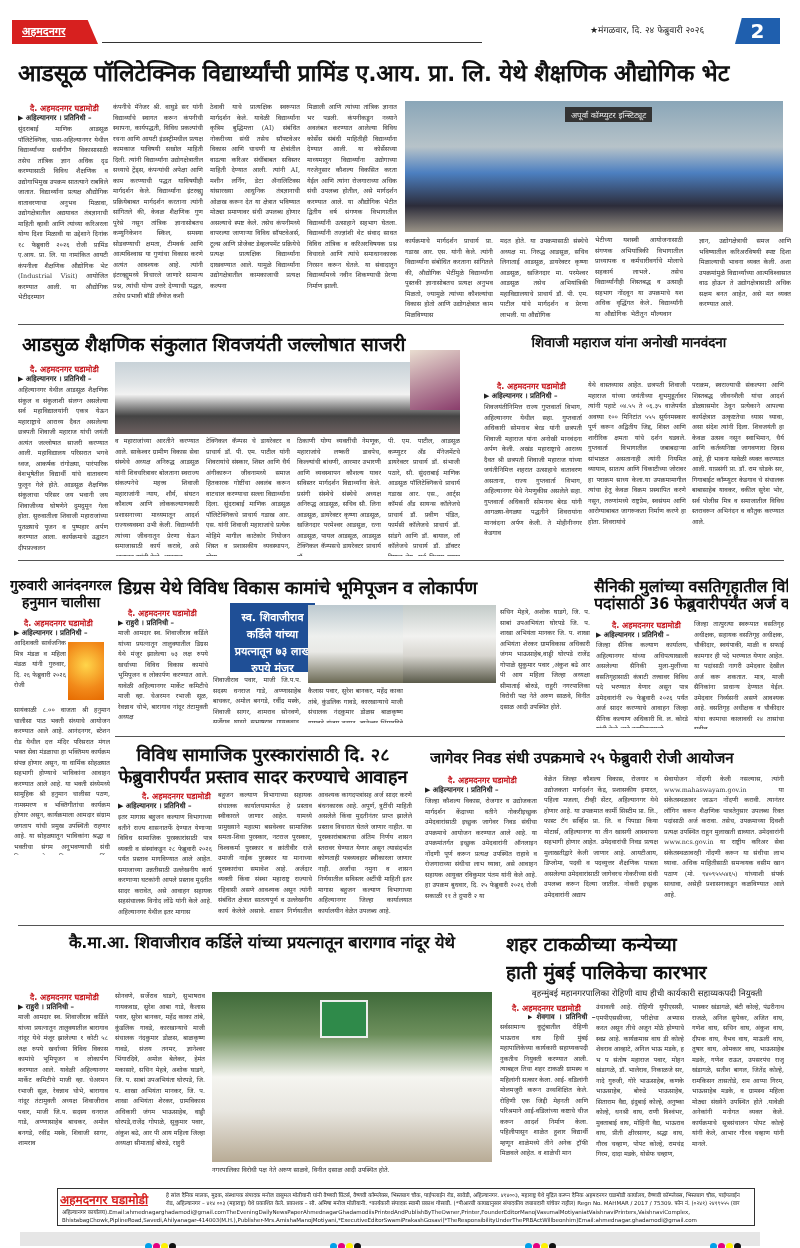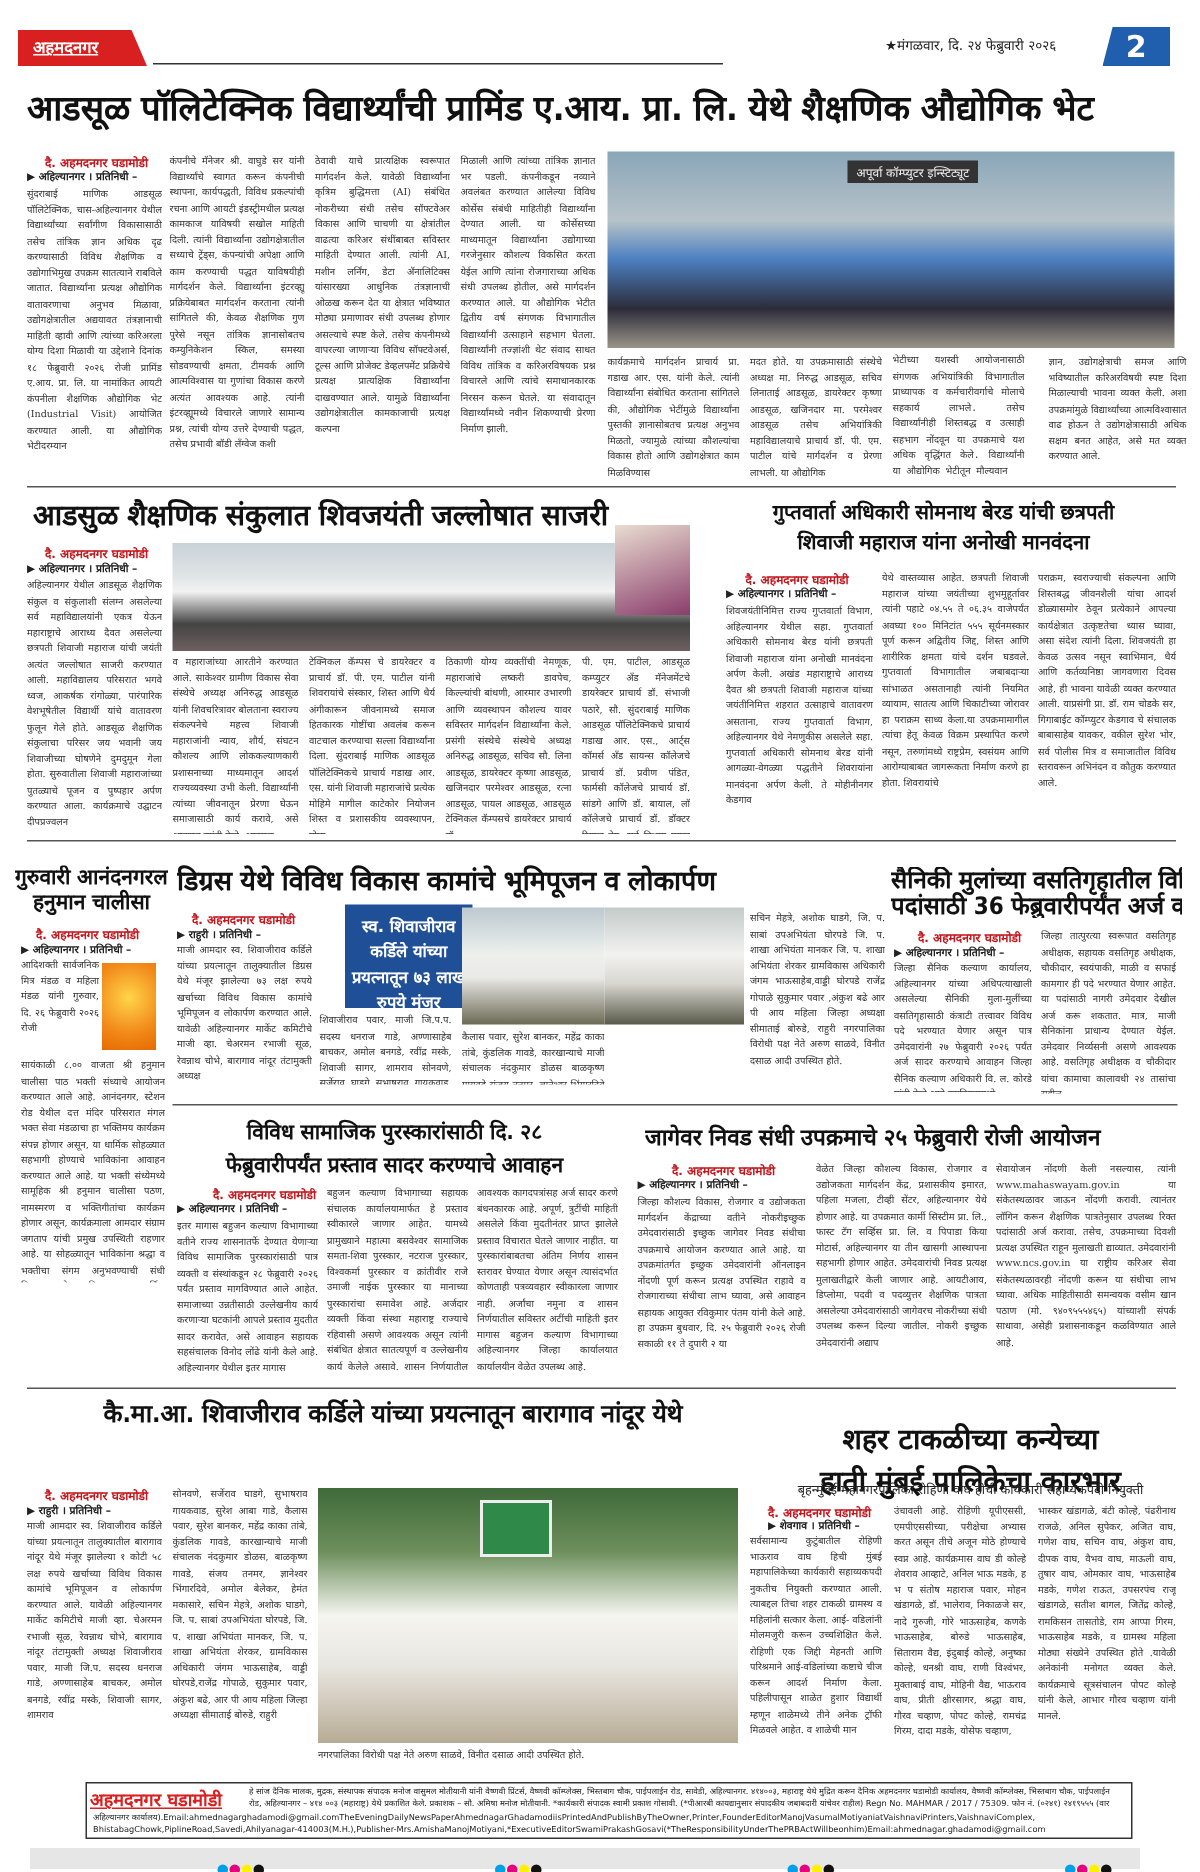--- a/index.html
+++ b/index.html
@@ -50,21 +50,20 @@
 <div class="abs byline" style="left:30px;top:363px;">दै. अहमदनगर घडामोडी</div>
 <div class="abs dateline" style="left:18px;top:374px;">▶ अहिल्यानगर । प्रतिनिधी –</div>
 <div class="abs txt" style="left:18px;top:385px;width:90px;height:170px;">अहिल्यानगर येथील आडसूळ शैक्षणिक संकुल व संकुलाशी संलग्न असलेल्या सर्व महाविद्यालयांनी एकत्र येऊन महाराष्ट्राचे आराध्य दैवत असलेल्या छत्रपती शिवाजी महाराज यांची जयंती अत्यंत जल्लोषात साजरी करण्यात आली. महाविद्यालय परिसरात भगवे ध्वज, आकर्षक रांगोळ्या, पारंपारिक वेशभूषेतील विद्यार्थी यांचे वातावरण फुलून गेले होते. आडसूळ शैक्षणिक संकुलाचा परिसर जय भवानी जय शिवाजीच्या घोषणेने दुमदुमून गेला होता. सुरुवातीला शिवाजी महाराजांच्या पुतळ्याचे पूजन व पुष्पहार अर्पण करण्यात आला. कार्यक्रमाचे उद्घाटन दीपप्रज्वलन</div>
 <div class="abs photo" style="left:115px;top:362px;width:345px;height:72px;background:linear-gradient(180deg,#c8d2d8 0%,#e0e4e6 30%,#f2f2f2 45%,#444 75%,#6d6060 100%);"></div>
 <div class="abs txt" style="left:115px;top:436px;width:84px;height:120px;">व महाराजांच्या आरतीने करण्यात आले. साकेश्वर ग्रामीण विकास सेवा संस्थेचे अध्यक्ष अनिरुद्ध आडसूळ यांनी शिवचरित्रावर बोलताना स्वराज्य संकल्पनेचे महत्त्व शिवाजी महाराजांनी न्याय, शौर्य, संघटन कौशल्य आणि लोककल्याणकारी प्रशासनाच्या माध्यमातून आदर्श राज्यव्यवस्था उभी केली. विद्यार्थ्यांनी त्यांच्या जीवनातून प्रेरणा घेऊन समाजासाठी कार्य करावे, असे आवाहन त्यांनी केले. आडसूळ</div>
 <div class="abs txt" style="left:206px;top:436px;width:84px;height:120px;">टेक्निकल कॅम्पस चे डायरेक्टर व प्राचार्य डॉ. पी. एम. पाटील यांनी शिवरायांचे संस्कार, शिस्त आणि धैर्य अंगीकारून जीवनामध्ये समाज हितकारक गोष्टींचा अवलंब करून वाटचाल करण्याचा सल्ला विद्यार्थ्यांना दिला. सुंदराबाई माणिक आडसूळ पॉलिटेक्निकचे प्राचार्य गडाख आर. एस. यांनी शिवाजी महाराजांचे प्रत्येक मोहिमे मागील काटेकोर नियोजन शिस्त व प्रशासकीय व्यवस्थापन, योग्य</div>
 <div class="abs txt" style="left:297px;top:436px;width:84px;height:120px;">ठिकाणी योग्य व्यक्तींची नेमणूक, महाराजांचे लष्करी डावपेच, किल्ल्यांची बांधणी, आरमार उभारणी आणि व्यवस्थापन कौशल्य यावर सविस्तर मार्गदर्शन विद्यार्थ्यांना केले. प्रसंगी संस्थेचे संस्थेचे अध्यक्ष अनिरुद्ध आडसूळ, सचिव सौ. लिना आडसूळ, डायरेक्टर कृष्णा आडसूळ, खजिनदार परमेश्वर आडसूळ, रत्ना आडसूळ, पायल आडसूळ, आडसूळ टेक्निकल कॅम्पसचे डायरेक्टर प्राचार्य डॉ.</div>
 <div class="abs txt" style="left:388px;top:436px;width:72px;height:120px;">पी. एम. पाटील, आडसूळ कम्प्युटर अँड मॅनेजमेंटचे डायरेक्टर प्राचार्य डॉ. संभाजी पठारे, सौ. सुंदराबाई माणिक आडसूळ पॉलिटेक्निकचे प्राचार्य गडाख आर. एस., आर्ट्स कॉमर्स अँड सायन्स कॉलेजचे प्राचार्य डॉ. प्रवीण पंडित, फार्मसी कॉलेजचे प्राचार्य डॉ. सांडगे आणि डॉ. बायाल, लॉ कॉलेजचे प्राचार्य डॉ. डॉक्टर रियाज बेग, सर्व विभाग प्रमुख शिक्षक, शिक्षकेतर कर्मचारी आणि विद्यार्थी उपस्थित होते.</div>
 
 <div class="abs hl" style="left:470px;top:332px;width:318px;font-size:13.5px;line-height:20px;text-align:center;">
-  <div>गुप्तवार्ता अधिकारी सोमनाथ बेरड यांची छत्रपती</div>
   <div>शिवाजी महाराज यांना अनोखी मानवंदना</div>
 </div>
 <div class="abs" style="left:410px;top:350px;width:50px;height:60px;background:linear-gradient(160deg,#e9ddd0,#8a3d6c);"></div>
 <div class="abs byline" style="left:497px;top:380px;">दै. अहमदनगर घडामोडी</div>
 <div class="abs dateline" style="left:484px;top:391px;">▶ अहिल्यानगर । प्रतिनिधी –</div>
 <div class="abs txt" style="left:484px;top:402px;width:98px;height:154px;">शिवजयंतीनिमित्त राज्य गुप्तवार्ता विभाग, अहिल्यानगर येथील सहा. गुप्तवार्ता अधिकारी सोमनाथ बेरड यांनी छत्रपती शिवाजी महाराज यांना अनोखी मानवंदना अर्पण केली. अखंड महाराष्ट्राचे आराध्य दैवत श्री छत्रपती शिवाजी महाराज यांच्या जयंतीनिमित्त शहरात उत्साहाचे वातावरण असताना, राज्य गुप्तवार्ता विभाग, अहिल्यानगर येथे नेमणुकीस असलेले सहा. गुप्तवार्ता अधिकारी सोमनाथ बेरड यांनी आगळ्या-वेगळ्या पद्धतीने शिवरायांना मानवंदना अर्पण केली. ते मोहीनीनगर केडगाव</div>
 <div class="abs txt" style="left:588px;top:380px;width:98px;height:176px;">येथे वास्तव्यास आहेत. छत्रपती शिवाजी महाराज यांच्या जयंतीच्या शुभमुहूर्तावर त्यांनी पहाटे ०४.५५ ते ०६.३५ वाजेपर्यंत अवघ्या १०० मिनिटांत ५५५ सूर्यनमस्कार पूर्ण करून अद्वितीय जिद्द, शिस्त आणि शारीरिक क्षमता यांचे दर्शन घडवले. गुप्तवार्ता विभागातील जबाबदाऱ्या सांभाळत असतानाही त्यांनी नियमित व्यायाम, सातत्य आणि चिकाटीच्या जोरावर हा पराक्रम साध्य केला.या उपक्रमामागील त्यांचा हेतू केवळ विक्रम प्रस्थापित करणे नसून, तरुणांमध्ये राष्ट्रप्रेम, स्वसंयम आणि आरोग्याबाबत जागरूकता निर्माण करणे हा होता. शिवरायांचे</div>
 <div class="abs txt" style="left:692px;top:380px;width:92px;height:176px;">पराक्रम, स्वराज्याची संकल्पना आणि शिस्तबद्ध जीवनशैली यांचा आदर्श डोळ्यासमोर ठेवून प्रत्येकाने आपल्या कार्यक्षेत्रात उत्कृष्टतेचा ध्यास घ्यावा, असा संदेश त्यांनी दिला. शिवजयंती हा केवळ उत्सव नसून स्वाभिमान, धैर्य आणि कर्तव्यनिष्ठा जागवणारा दिवस आहे, ही भावना यावेळी व्यक्त करण्यात आली. याप्रसंगी प्रा. डॉ. राम चोडके सर, गिगाबाईट कॉम्प्युटर केडगाव चे संचालक बाबासाहेब यावकर, वकील सुरेश भोर, सर्व पोलीस मित्र व समाजातील विविध स्तरावरून अभिनंदन व कौतुक करण्यात आले.</div>
 <div class="abs rule" style="left:18px;top:560px;width:766px;"></div>
 
@@ -92,21 +91,21 @@
 <div class="abs hl" style="left:594px;top:578px;width:194px;font-size:16px;line-height:17px;text-align:center;">
   <div>सैनिकी मुलांच्या वसतिगृहातील विविध कंत्राटी</div>
   <div>पदांसाठी 36 फेब्रुवारीपर्यंत अर्ज करावेत</div>
 </div>
 <div class="abs byline" style="left:612px;top:619px;">दै. अहमदनगर घडामोडी</div>
 <div class="abs dateline" style="left:596px;top:630px;">▶ अहिल्यानगर । प्रतिनिधी –</div>
 <div class="abs txt" style="left:596px;top:640px;width:92px;height:88px;">जिल्हा सैनिक कल्याण कार्यालय, अहिल्यानगर यांच्या अधिपत्याखाली असलेल्या सैनिकी मुला-मुलींच्या वसतिगृहासाठी कंत्राटी तत्त्वावर विविध पदे भरण्यात येणार असून पात्र उमेदवारांनी २७ फेब्रुवारी २०२६ पर्यंत अर्ज सादर करण्याचे आवाहन जिल्हा सैनिक कल्याण अधिकारी वि. ल. कोरडे यांनी केले आहे.वसतिगृहामध्ये</div>
 <div class="abs txt" style="left:694px;top:619px;width:90px;height:110px;">जिल्हा तात्पुरत्या स्वरूपात वसतिगृह अधीक्षक, सहायक वसतिगृह अधीक्षक, चौकीदार, स्वयंपाकी, माळी व सफाई कामगार ही पदे भरण्यात येणार आहेत. या पदांसाठी नागरी उमेदवार देखील अर्ज करू शकतात. मात्र, माजी सैनिकांना प्राधान्य देण्यात येईल. उमेदवार निर्व्यसनी असणे आवश्यक आहे. वसतिगृह अधीक्षक व चौकीदार यांचा कामाचा कालावधी २४ तासांचा राहील.</div>
 <div class="abs rule" style="left:115px;top:736px;width:670px;"></div>
 
-<div class="abs hl" style="left:118px;top:744px;width:290px;font-size:14px;line-height:22px;text-align:center;">
+<div class="abs hl" style="left:118px;top:744px;width:290px;font-size:18px;line-height:22px;text-align:center;">
   <div>विविध सामाजिक पुरस्कारांसाठी दि. २८</div>
   <div>फेब्रुवारीपर्यंत प्रस्ताव सादर करण्याचे आवाहन</div>
 </div>
 <div class="abs byline" style="left:142px;top:790px;">दै. अहमदनगर घडामोडी</div>
 <div class="abs dateline" style="left:118px;top:801px;">▶ अहिल्यानगर । प्रतिनिधी –</div>
 <div class="abs txt" style="left:118px;top:812px;width:94px;height:105px;">इतर मागास बहुजन कल्याण विभागाच्या वतीने राज्य शासनातर्फे देण्यात येणाऱ्या विविध सामाजिक पुरस्कारांसाठी पात्र व्यक्ती व संस्थांकडून २८ फेब्रुवारी २०२६ पर्यंत प्रस्ताव मागविण्यात आले आहेत. समाजाच्या उन्नतीसाठी उल्लेखनीय कार्य करणाऱ्या घटकांनी आपले प्रस्ताव मुदतीत सादर करावेत, असे आवाहन सहायक सहसंचालक विनोद लोंढे यांनी केले आहे. अहिल्यानगर येथील इतर मागास</div>
 <div class="abs txt" style="left:218px;top:790px;width:94px;height:127px;">बहुजन कल्याण विभागाच्या सहायक संचालक कार्यालयामार्फत हे प्रस्ताव स्वीकारले जाणार आहेत. यामध्ये प्रामुख्याने महात्मा बसवेश्वर सामाजिक समता-शिवा पुरस्कार, नटराज पुरस्कार, विश्वकर्मा पुरस्कार व क्रांतीवीर राजे उमाजी नाईक पुरस्कार या मानाच्या पुरस्कारांचा समावेश आहे. अर्जदार व्यक्ती किंवा संस्था महाराष्ट्र राज्याचे रहिवासी असणे आवश्यक असून त्यांनी संबंधित क्षेत्रात सातत्यपूर्ण व उल्लेखनीय कार्य केलेले असावे. शासन निर्णयातील सर्व अटींची पूर्तता करून</div>
 <div class="abs txt" style="left:318px;top:790px;width:94px;height:127px;">आवश्यक कागदपत्रांसह अर्ज सादर करणे बंधनकारक आहे. अपूर्ण, त्रुटींची माहिती असलेले किंवा मुदतीनंतर प्राप्त झालेले प्रस्ताव विचारात घेतले जाणार नाहीत. या पुरस्कारांबाबतचा अंतिम निर्णय शासन स्तरावर घेण्यात येणार असून त्यासंदर्भात कोणताही पत्रव्यवहार स्वीकारला जाणार नाही. अर्जांचा नमुना व शासन निर्णयातील सविस्तर अटींची माहिती इतर मागास बहुजन कल्याण विभागाच्या अहिल्यानगर जिल्हा कार्यालयात कार्यालयीन वेळेत उपलब्ध आहे.</div>
 
 <div class="abs hl" style="left:430px;top:746px;width:356px;font-size:15px;line-height:24px;">जागेवर निवड संधी उपक्रमाचे २५ फेब्रुवारी रोजी आयोजन</div>
@@ -122,27 +121,27 @@
 </div>
 <div class="abs byline" style="left:30px;top:991px;">दै. अहमदनगर घडामोडी</div>
 <div class="abs dateline" style="left:18px;top:1002px;">▶ राहुरी । प्रतिनिधी –</div>
 <div class="abs txt" style="left:18px;top:1012px;width:90px;height:168px;">माजी आमदार स्व. शिवाजीराव कर्डिले यांच्या प्रयत्नातून तालुक्यातील बारागाव नांदूर येथे मंजूर झालेल्या १ कोटी ५८ लक्ष रुपये खर्चाच्या विविध विकास कामांचे भूमिपूजन व लोकार्पण करण्यात आले. यावेळी अहिल्यानगर मार्केट कमिटीचे माजी व्हा. चेअरमन रभाजी सूळ, रेवन्नाथ चोभे, बारागाव नांदूर तंटामुक्ती अध्यक्ष शिवाजीराव पवार, माजी जि.प. सदस्य धनराज गाडे, अण्णासाहेब बाचकर, अमोल बनगडे, रवींद्र मस्के, शिवाजी सागर, शामराव</div>
 <div class="abs txt" style="left:115px;top:991px;width:90px;height:189px;">सोनवणे, सर्जेराव घाडगे, सुभाषराव गायकवाड, सुरेश आबा गाडे, कैलास पवार, सुरेश बानकर, महेंद्र काका तांबे, कुंडलिक गावडे, कारखान्याचे माजी संचालक नंदकुमार डोळस, बाळकृष्ण गावडे, संजय तनमर, ज्ञानेश्वर भिंगारदिवे, अमोल बेलेकर, हेमंत मकासारे, सचिन मेहत्रे, अशोक घाडगे, जि. प. साबां उपअभियंता घोरपडे, जि. प. शाखा अभियंता मानकर, जि. प. शाखा अभियंता शेरकर, ग्रामविकास अधिकारी जंगम भाऊसाहेब, वाड्डी घोरपडे,राजेंद्र गोपाळे, सुकुमार पवार, अंकुश बढे, आर पी आय महिला जिल्हा अध्यक्षा सीमाताई बोरुडे, राहुरी</div>
 <div class="abs photo" style="left:212px;top:992px;width:280px;height:170px;background:linear-gradient(180deg,#3f6a3a 0%,#6d8f5c 25%,#f5f5f0 50%,#e8e6e0 70%,#b8ab95 100%);">
   <div style="position:absolute;left:108px;top:8px;width:48px;height:38px;background:#2f8a4a;border:2px solid #eee;"></div>
 </div>
 <div class="abs txt" style="left:212px;top:1165px;width:280px;height:14px;text-align:left;">नगरपालिका विरोधी पक्ष नेते अरुण साळवे, विनीत दसाळ आदी उपस्थित होते.</div>
 
-<div class="abs hl" style="left:506px;top:930px;width:282px;font-size:19px;line-height:28px;text-align:center;font-family:'DejaVu Serif',serif;margin-top:16px;">
+<div class="abs hl" style="left:506px;top:930px;width:282px;font-size:19px;line-height:28px;text-align:left;font-family:'DejaVu Serif',serif;">
   <div>शहर टाकळीच्या कन्येच्या</div>
   <div>हाती मुंबई पालिकेचा कारभार</div>
 </div>
 <div class="abs" style="left:506px;top:987px;width:282px;font-size:8.5px;text-align:center;white-space:nowrap;overflow:hidden;">बृहन्मुंबई महानगरपालिका रोहिणी वाघ हीची कार्यकारी सहाय्यकपदी नियुक्ती</div>
 <div class="abs byline" style="left:512px;top:1002px;">दै. अहमदनगर घडामोडी</div>
-<div class="abs dateline" style="left:512px;top:1012px;">▶ शेवगाव । प्रतिनिधी –</div>
+<div class="abs dateline" style="left:528px;top:1012px;font-family:Liberation Mono, monospace;">▶ शेवगाव । प्रतिनिधी –</div>
 <div class="abs txt" style="left:500px;top:1022px;width:88px;height:158px;">सर्वसामान्य कुटुंबातील रोहिणी भाऊराव वाघ हिची मुंबई महापालिकेच्या कार्यकारी सहाय्यकपदी नुकतीच नियुक्ती करण्यात आली. त्याबद्दल तिचा शहर टाकळी ग्रामस्थ व महिलांनी सत्कार केला. आई- वडिलांनी मोलमजुरी करून उच्चशिक्षित केले. रोहिणी एक जिद्दी मेहनती आणि परिश्रमाने आई-वडिलांच्या कष्टाचे चीज करून आदर्श निर्माण केला. पहिलीपासून शाळेत हुशार विद्यार्थी म्हणून शाळेमध्ये तीने अनेक ट्रॉफी मिळवले आहेत. व शाळेची मान</div>
 <div class="abs txt" style="left:596px;top:1002px;width:88px;height:178px;">उंचावली आहे. रोहिणी यूपीएससी, एमपीएससीच्या, परीक्षेचा अभ्यास करत असून तीचे अजून मोठे होण्याचे स्वप्न आहे. कार्यक्रमास वाघ डी कोल्हे शेवराव आव्हाटे, अनिल भाऊ मडके, ह भ प संतोष महाराज पवार, मोहन खंडागळे, डॉ. भालेराव, निकाळजे सर, नादे गुरुजी, गोरे भाऊसाहेब, कणके भाऊसाहेब, बोरुडे भाऊसाहेब, सिताराम वैद्य, इंदुबाई कोल्हे, अनुष्का कोल्हे, धनश्री वाघ, राणी विश्वंभर, मुक्ताबाई वाघ, मोहिनी वैद्य, भाऊराव वाघ, प्रीती क्षीरसागर, श्रद्धा वाघ, गौरव चव्हाण, पोपट कोल्हे, रामचंद्र गिरम, दादा मडके, योसेफ चव्हाण,</div>
 <div class="abs txt" style="left:692px;top:1002px;width:92px;height:178px;">भास्कर खंडागळे, बंटी कोल्हे, पंढरीनाथ राजळे, अनिल सुपेकर, अजित वाघ, गणेश वाघ, सचिन वाघ, अंकुश वाघ, दीपक वाघ, वैभव वाघ, माऊली वाघ, तुषार वाघ, ओमकार वाघ, भाऊसाहेब मडके, गणेश राऊत, उपसरपंच राजू खंडागळे, सतीश बागल, जितेंद्र कोल्हे, रामकिसन तासतोडे, राम आप्पा गिरम, भाऊसाहेब मडके, व ग्रामस्थ महिला मोठ्या संख्येने उपस्थित होते .यावेळी अनेकांनी मनोगत व्यक्त केले. कार्यक्रमाचे सूत्रसंचालन पोपट कोल्हे यांनी केले, आभार गौरव चव्हाण यांनी मानले.</div>
 
 <div class="abs footer">
   <div class="abs footer-logo">अहमदनगर घडामोडी</div>
   <div class="abs footer-text" style="left:108px;top:2px;width:586px;">हे सांज दैनिक मालक, मुद्रक, संस्थापक संपादक मनोज वासुमल मोतीयानी यांनी वैष्णवी प्रिंटर्स, वैष्णवी कॉम्प्लेक्स, भिस्तबाग चौक, पाईपलाईन रोड, सावेडी, अहिल्यानगर. ४१४००३, महाराष्ट्र येथे मुद्रित करून दैनिक अहमदनगर घडामोडी कार्यालय, वैष्णवी कॉम्प्लेक्स, भिस्तबाग चौक, पाईपलाईन</div>
   <div class="abs footer-text" style="left:108px;top:10px;width:586px;">रोड, अहिल्यानगर – ४१४ ००३ (महाराष्ट्र) येथे प्रकाशित केले. प्रकाशक – सौ. अमिषा मनोज मोतीयानी. *कार्यकारी संपादक स्वामी प्रकाश गोसावी. (*पीआरबी कायद्यानुसार संपादकीय जबाबदारी यांचेवर राहील) Regn No. MAHMAR / 2017 / 75309. फोन नं. (०२४१) २४१९५५५ (वार</div>
   <div class="abs footer-text" style="left:4px;top:19px;width:690px;">अहिल्यानगर कार्यालय).Email:ahmednagarghadamodi@gmail.comTheEveningDailyNewsPaperAhmednagarGhadamodiisPrintedAndPublishByTheOwner,Printer,FounderEditorManojVasumalMotiyaniatVaishnaviPrinters,VaishnaviComplex,</div>
   <div class="abs footer-text" style="left:4px;top:27px;width:690px;">BhistabagChowk,PiplineRoad,Savedi,Ahilyanagar-414003(M.H.),Publisher-Mrs.AmishaManojMotiyani,*ExecutiveEditorSwamiPrakashGosavi(*TheResponsibilityUnderThePRBActWillbeonhim)Email:ahmednagar.ghadamodi@gmail.com</div>

